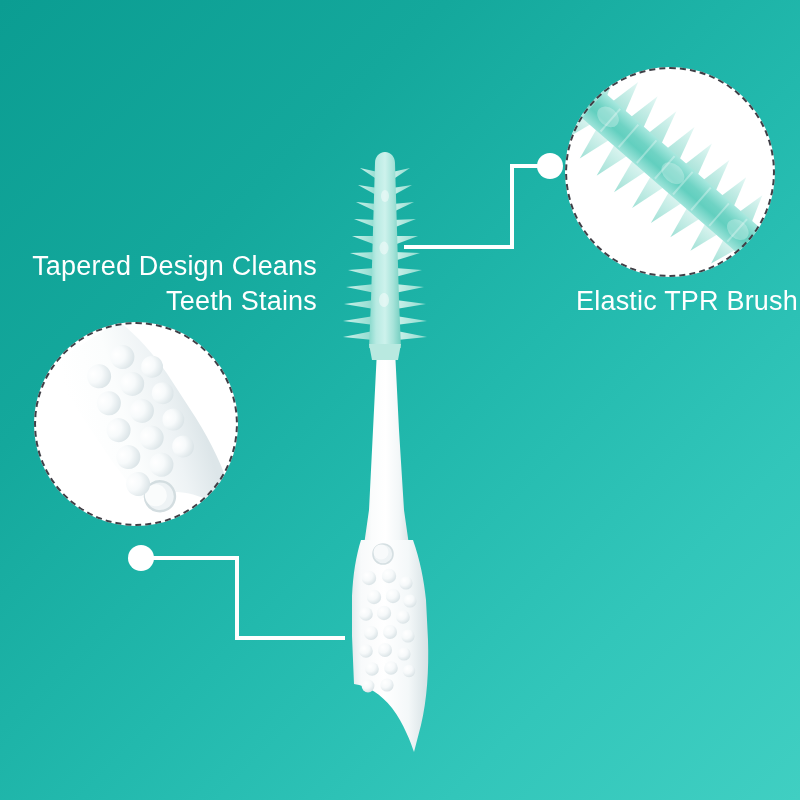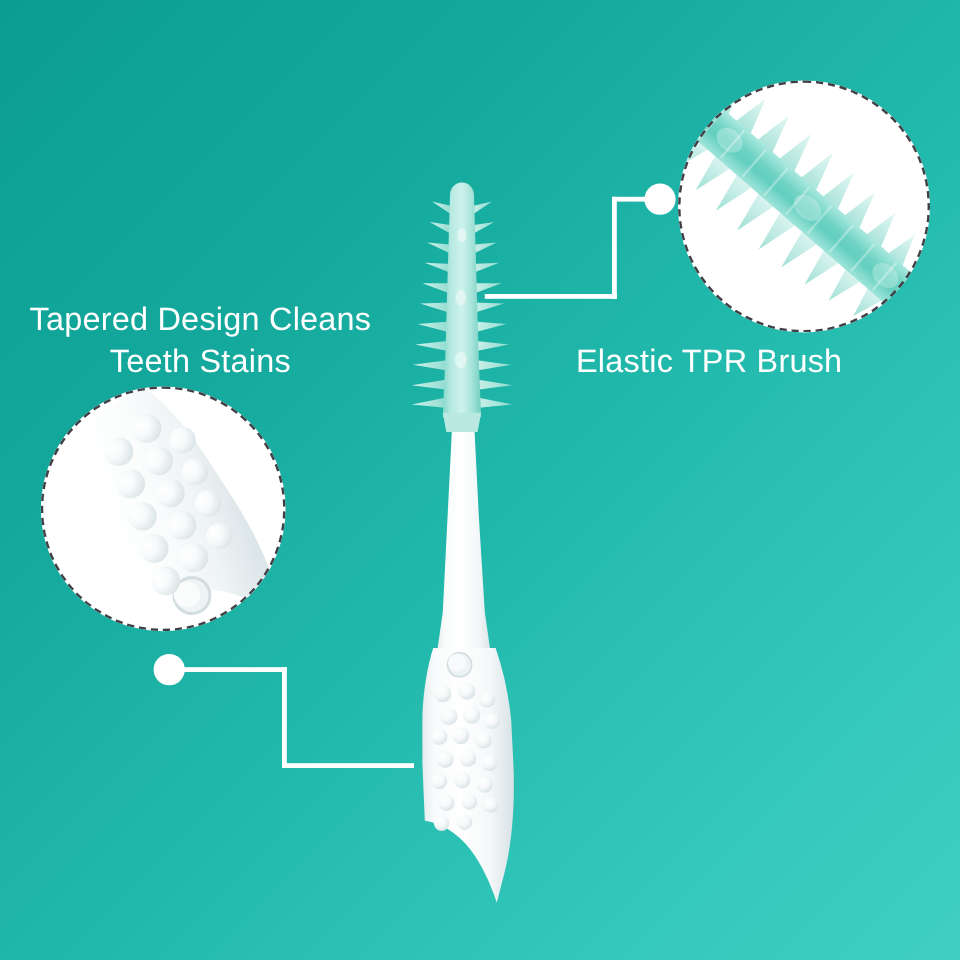--- a/index.html
+++ b/index.html
@@ -19,22 +19,22 @@
   
   .callout-label {
     position: absolute;
     color: #ffffff;
     font-size: 27px;
     line-height: 1.28;
     font-weight: 400;
     letter-spacing: .2px;
     white-space: pre-line;
   }
-  #label-tapered { left: 17px; top: 249px; width: 300px; text-align: center; }
-  #label-tpr     { left: 480px; top: 284px; width: 292px; text-align: left; }
+  #label-tapered { left: 17px; top: 249px; width: 300px; text-align: right; }
+  #label-tpr     { left: 506px; top: 284px; width: 292px; text-align: right; }
 
   
   .magnifier {
     position: absolute;
     border-radius: 50%;
     background: #ffffff;
     overflow: hidden;
   }
   .magnifier-ring {
     position: absolute;

